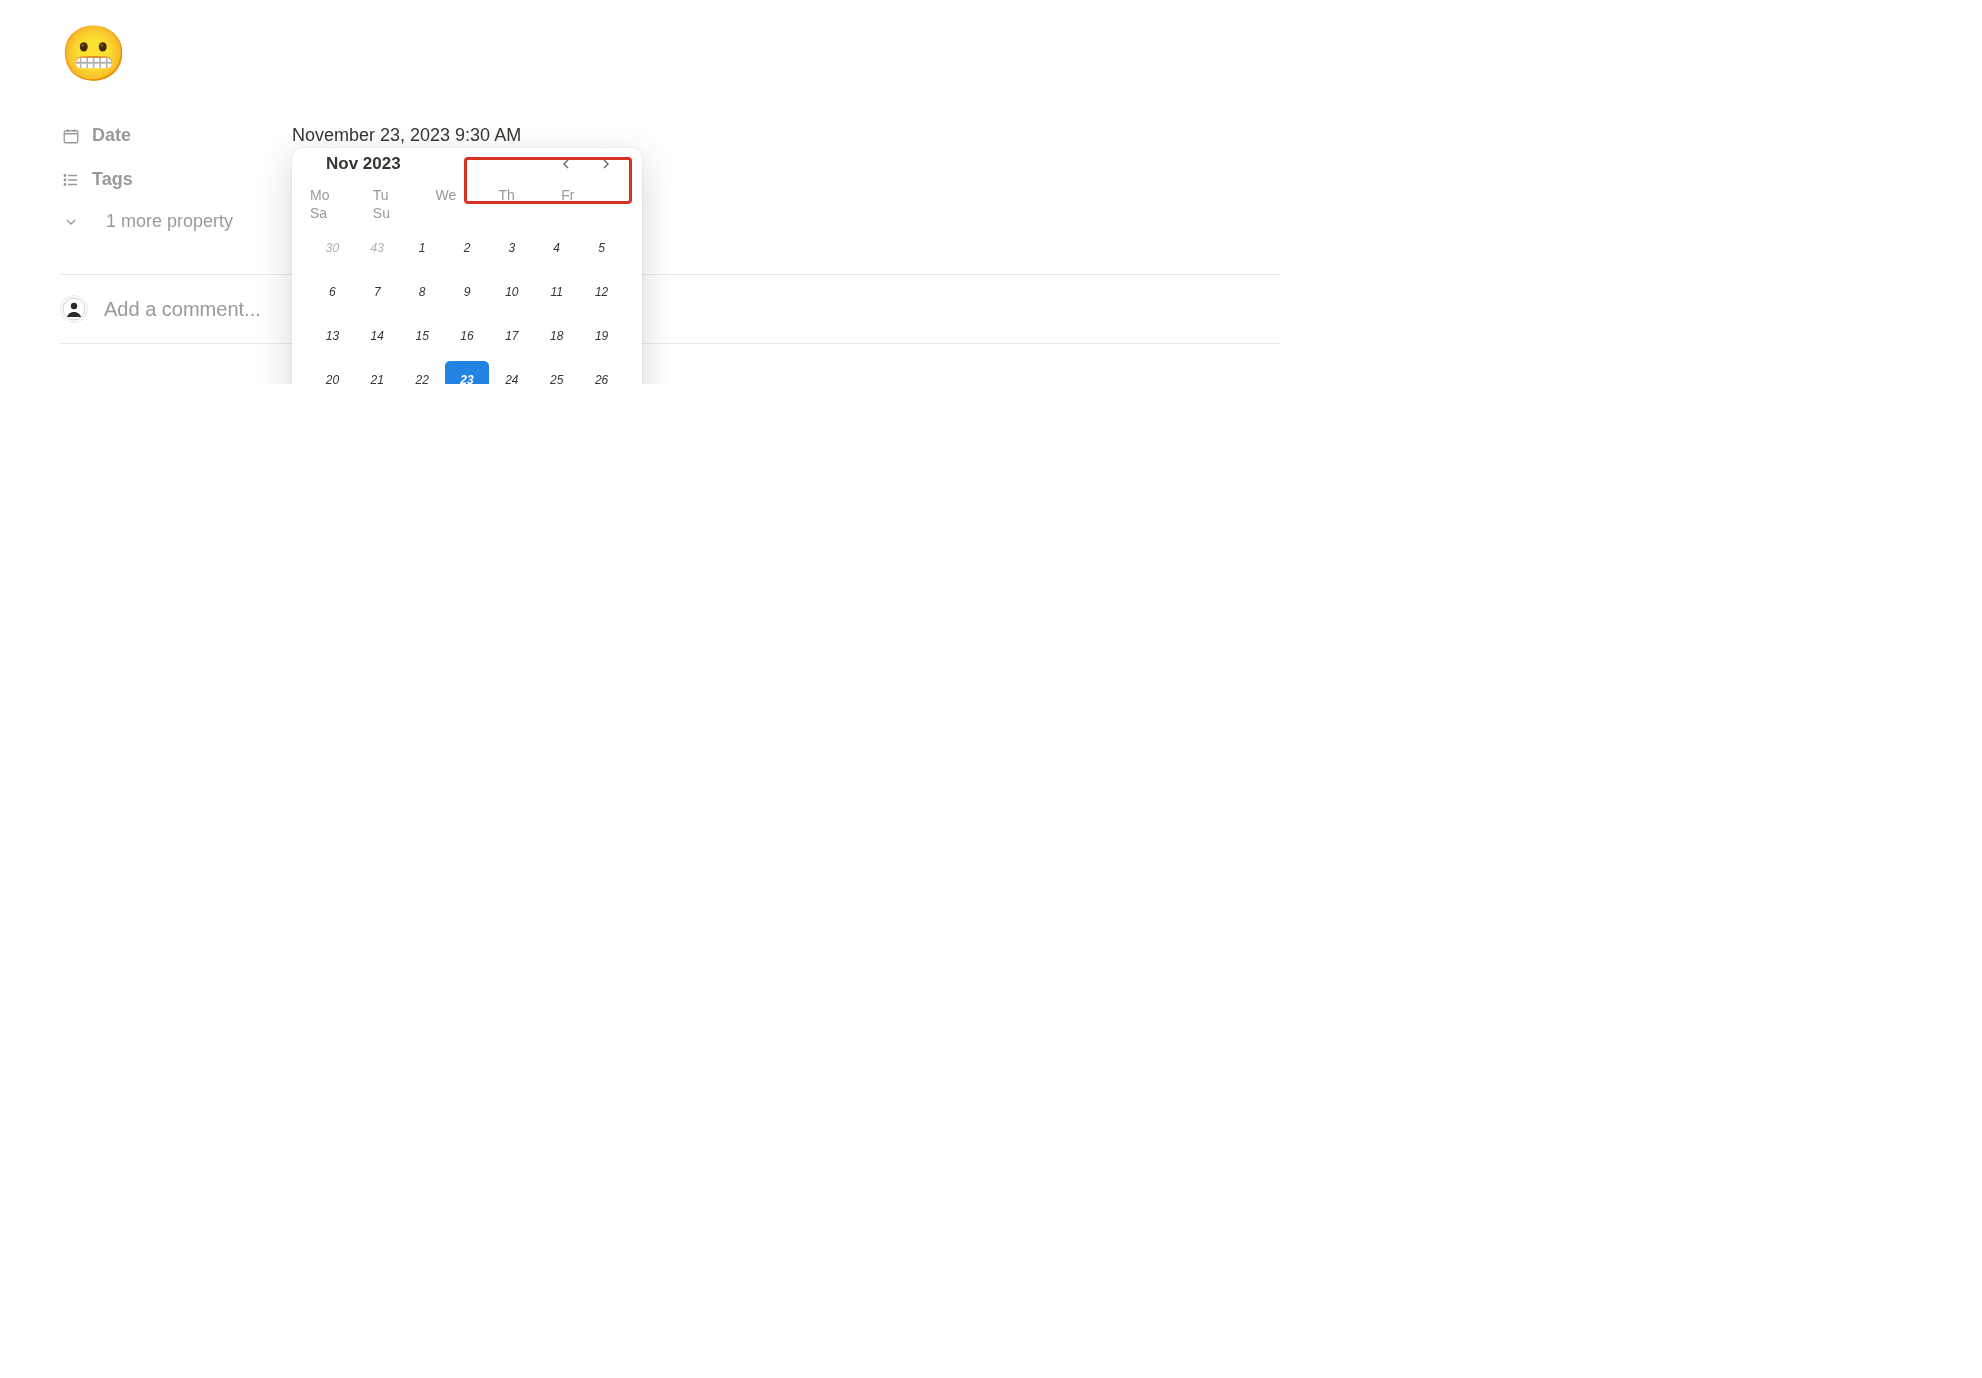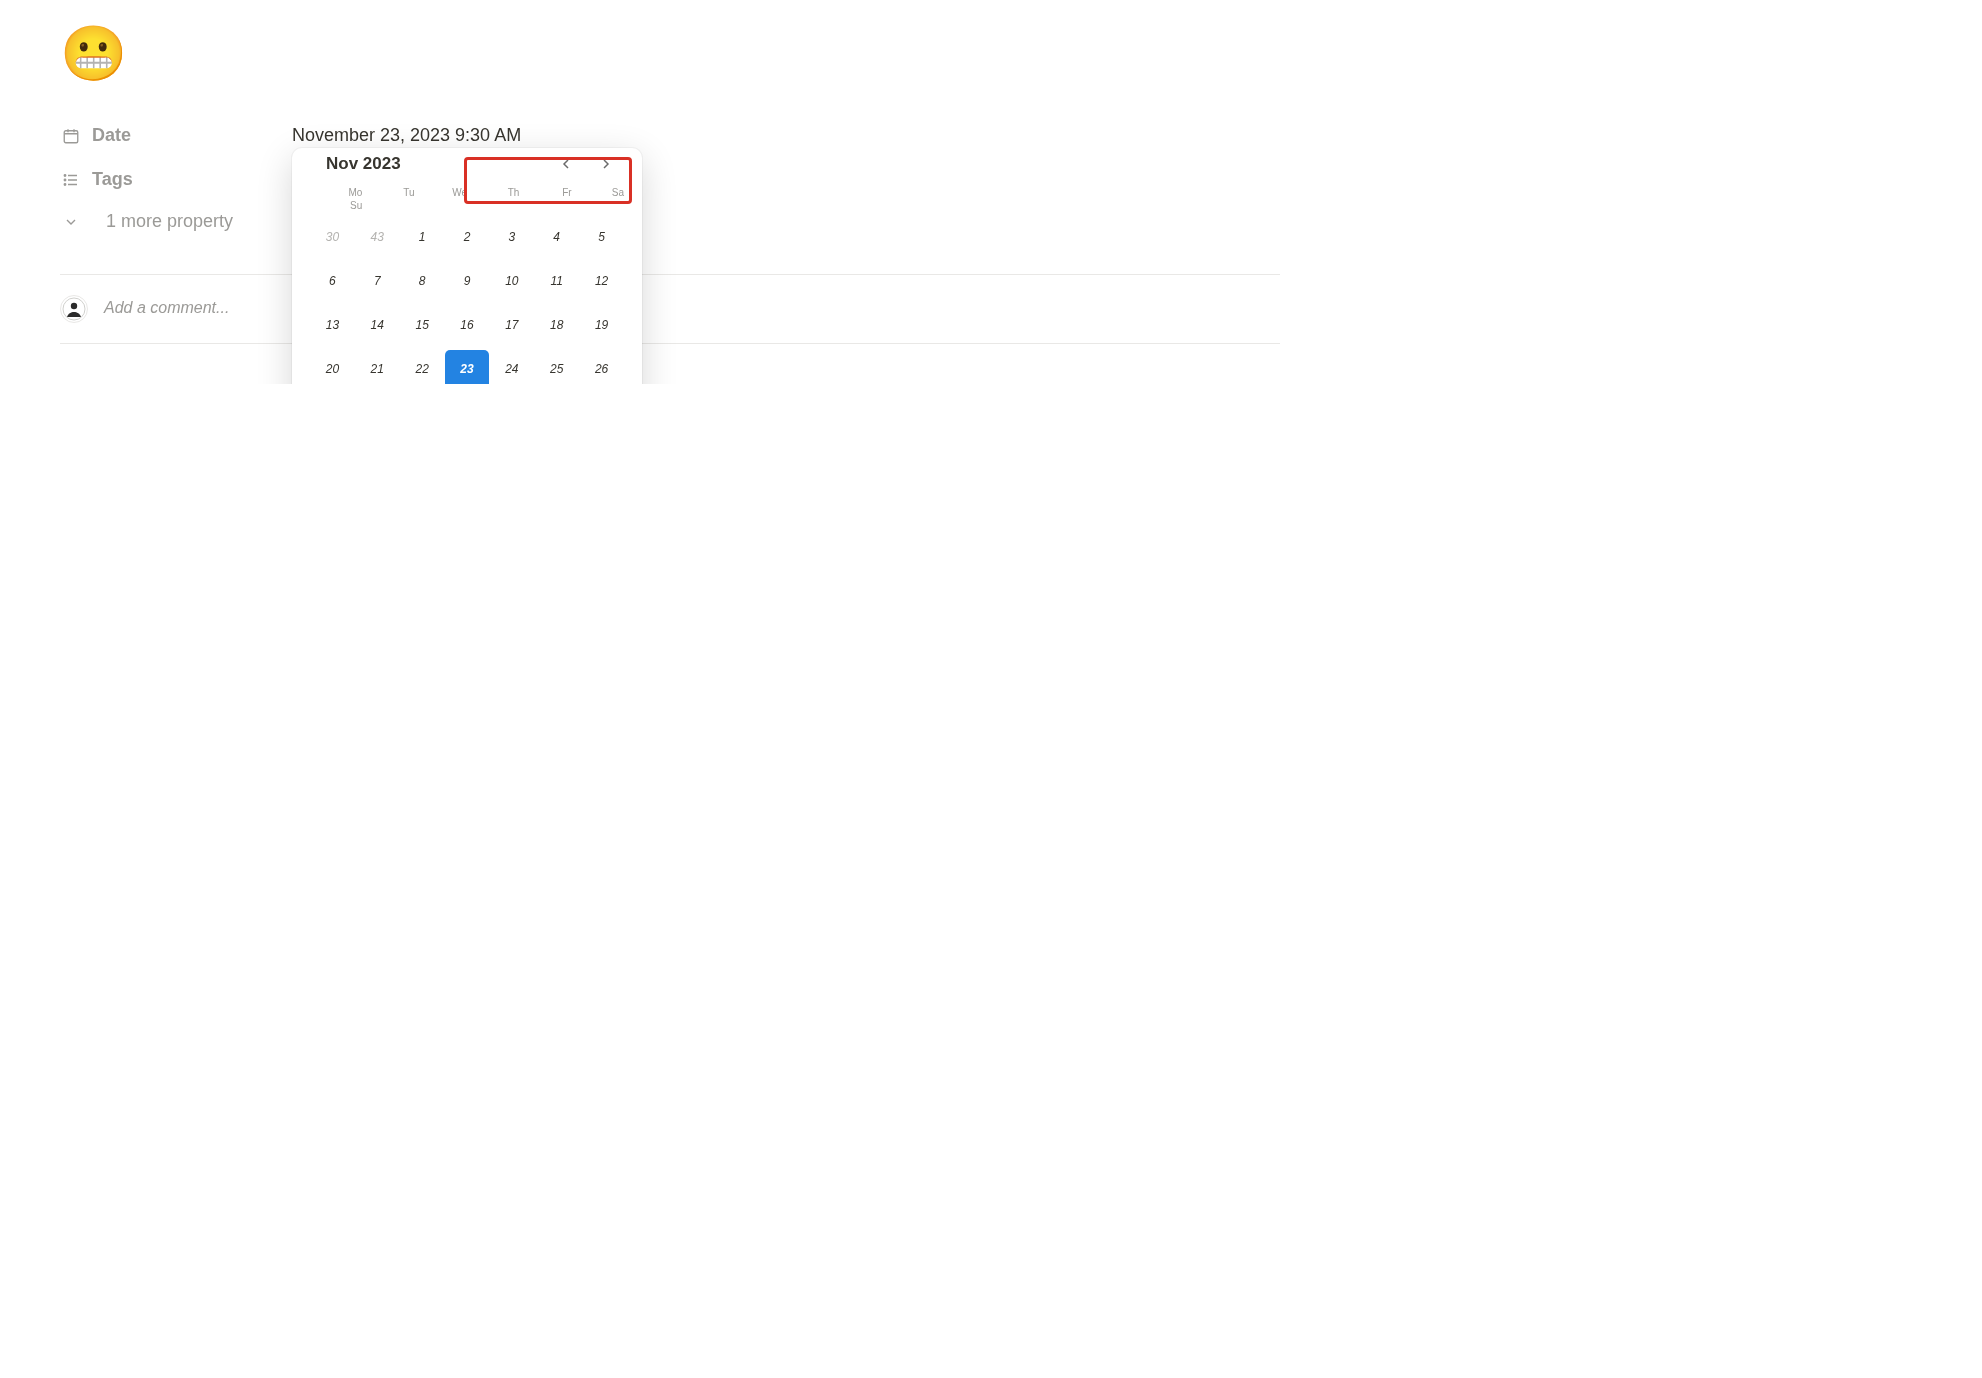--- a/index.html
+++ b/index.html
@@ -24,36 +24,36 @@
     .prop-row{display:flex;align-items:flex-start;min-height:44px;}
     .prop-key{width:226px;display:flex;align-items:center;gap:10px;color:var(--muted);padding-top:6px;}
     .prop-key .icon{width:22px;display:inline-flex;align-items:center;justify-content:center;color:var(--muted);}
     .prop-key .label{font-size:18px;font-weight:bold;}
     .prop-val{flex:1;padding-top:6px;font-size:18px;margin-left:6px;}
     .more-row{display:flex;align-items:center;gap:24px;color:var(--muted);margin-top:4px;margin-bottom:18px;}
     .more-row .chev{display:inline-flex;width:22px;justify-content:center;}
     .divider{height:1px;background:var(--border);margin:22px 0 0 0;}
     .comment-row{display:flex;align-items:center;gap:16px;padding:20px 0;border-bottom:1px solid var(--border);}
     .avatar{width:28px;height:28px;border-radius:50%;background:#fff;border:1px solid var(--border);display:flex;align-items:center;justify-content:center;font-size:16px;overflow:hidden;}
-    .comment-placeholder{color:var(--muted);font-size:16px;font-style:italic;}
+    .comment-placeholder{color:var(--muted);font-size:20px;}
     
     .dp-anchor{position:relative;}
     .dp{position:absolute;top:30px;left:0;width:350px;background:#fff;border-radius:10px;box-shadow:0 10px 36px rgba(0,0,0,.16),0 0 0 1px rgba(15,15,15,.04);overflow:hidden;font-size:15px;}
     .dp-inputs{display:flex;gap:0;padding:12px 14px 10px 14px;}
     .dp-input{display:flex;align-items:center;height:38px;padding:0 12px;background:#f6f6f4;border:1px solid var(--border-dark);border-radius:5px;font-size:16px;color:var(--text);}
     .dp-input-date{flex:1;border-top-right-radius:0;border-bottom-right-radius:0;}
     .dp-input-time{width:162px;border-left:none;border-top-left-radius:0;border-bottom-left-radius:0;}
     .hl-red{position:absolute;border:3px solid var(--red);border-radius:4px;pointer-events:none;}
     .hl-time{top:9px;left:172px;width:168px;height:47px;}
     .dp-hdr{display:flex;align-items:center;justify-content:space-between;padding:2px 22px 8px 34px;}
     .dp-month{font-weight:600;font-size:17px;}
     .dp-nav{display:flex;gap:12px;color:#6b6b6b;}
     .navbtn{width:28px;height:28px;display:inline-flex;align-items:center;justify-content:center;cursor:pointer;border-radius:4px;}
     .cal{padding:0 18px 14px 18px;}
-    .dow{display:grid;grid-template-columns:repeat(6,1fr);text-align:right;color:var(--muted);font-size:10px;margin-bottom:6px;}
+    .dow{display:grid;grid-template-columns:repeat(5,1fr);text-align:left;color:var(--muted);font-size:14px;margin-bottom:6px;}
     .days{display:grid;grid-template-columns:repeat(7,1fr);row-gap:4px;}
     .day{height:40px;display:flex;align-items:center;justify-content:center;font-size:12px;border-radius:5px;cursor:pointer;color:var(--text);font-style:italic;}
     .day.out{color:var(--muted2);}
     .day.sel{background:var(--accent);color:#fff;font-weight:700;}
     .dp-sep{height:1px;background:var(--border);}
     .dp-line{display:flex;align-items:center;justify-content:space-between;padding:12px 18px;min-height:46px;}
     .dp-line.hover{background:#fbfbfa;}
     .dp-line .left{display:flex;align-items:center;gap:12px;font-size:16px;}
     .dp-line .right{display:flex;align-items:center;gap:6px;color:var(--muted);font-size:15px;}
     .chev-sm{display:inline-flex;}

